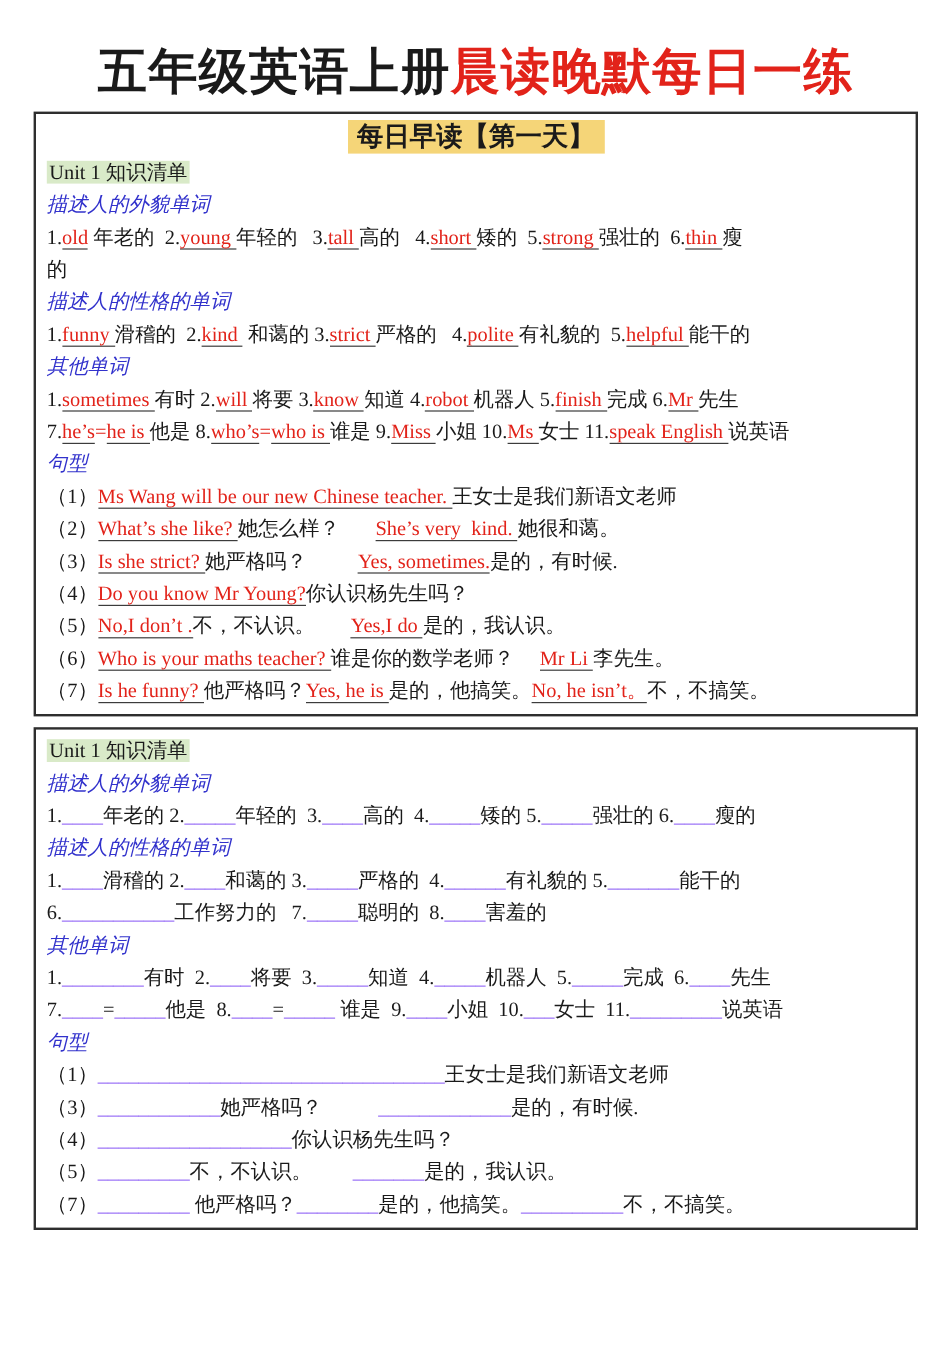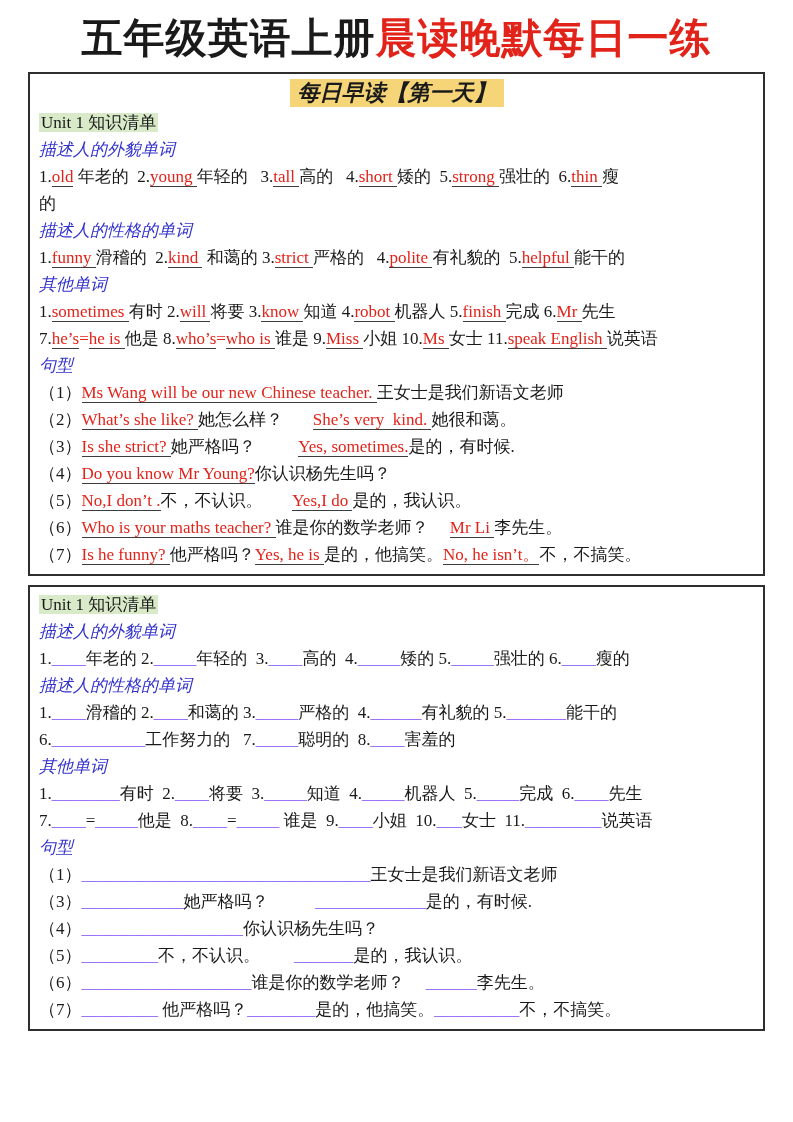--- a/index.html
+++ b/index.html
@@ -1,31 +1,31 @@
 <!DOCTYPE html>
 <html style="--red: #e2231a; --blue: #3232cc; --yellow: #f5d578; --green: #d9eac8;"><head>
 <meta charset="utf-8">
 <style>
   html,body{margin:0;padding:0;background:#ffffff;}
   body{
     width:793px;height:1122px;overflow:hidden;
     font-family:"Liberation Serif","DejaVu Serif",serif;
     color:#1a1a1a;
   }
-  .page{width:793px;height:1122px;box-sizing:border-box;padding-top:14px;}
+  .page{width:793px;height:1122px;box-sizing:border-box;padding-top:35px;}
   .main-title{
     text-align:center;font-size:41px;font-weight:bold;letter-spacing:1px;
     line-height:48px;margin:0 0 10px 0;white-space:nowrap;
   }
   .main-title .t-red{color:var(--red,#e2231a);}
   .box{
     width:737px;box-sizing:border-box;margin:0 auto 9px auto;
     border:2px solid #2e2e2e;padding:4px 9px 6px 9px;background:#fff;
   }
-  .sec-header{text-align:center;margin:1px 0 2px 0;font-style:italic;}
+  .sec-header{text-align:center;margin:1px 0 2px 0;}
   .sec-header .hl-yellow{
     display:inline-block;background:var(--yellow,#f5d578);
     font-size:22px;font-weight:bold;padding:1px 8px;line-height:26px;
   }
   .line{
     white-space:pre-wrap;word-break:break-all;
     font-size:17px;line-height:27px;min-height:27px;
   }
   .plain{color:#1a1a1a;}
   .blue{color:var(--blue,#3232cc);font-style:italic;}
@@ -76,17 +76,16 @@
         <div class="line"><span class="plain">1.</span><span class="blank">____</span><span class="plain">滑稽的 2.</span><span class="blank">____</span><span class="plain">和蔼的 3.</span><span class="blank">_____</span><span class="plain">严格的  4.</span><span class="blank">______</span><span class="plain">有礼貌的 5.</span><span class="blank">_______</span><span class="plain">能干的</span></div>
         <div class="line"><span class="plain">6.</span><span class="blank">___________</span><span class="plain">工作努力的   7.</span><span class="blank">_____</span><span class="plain">聪明的  8.</span><span class="blank">____</span><span class="plain">害羞的</span></div>
         <div class="line"><span class="blue">其他单词</span></div>
         <div class="line"><span class="plain">1.</span><span class="blank">________</span><span class="plain">有时  2.</span><span class="blank">____</span><span class="plain">将要  3.</span><span class="blank">_____</span><span class="plain">知道  4.</span><span class="blank">_____</span><span class="plain">机器人  5.</span><span class="blank">_____</span><span class="plain">完成  6.</span><span class="blank">____</span><span class="plain">先生</span></div>
         <div class="line"><span class="plain">7.</span><span class="blank">____</span><span class="plain">=</span><span class="blank">_____</span><span class="plain">他是  8.</span><span class="blank">____</span><span class="plain">=</span><span class="blank">_____</span><span class="plain"> 谁是  9.</span><span class="blank">____</span><span class="plain">小姐  10.</span><span class="blank">___</span><span class="plain">女士  11.</span><span class="blank">_________</span><span class="plain">说英语</span></div>
         <div class="line"><span class="blue">句型</span></div>
         <div class="line"><span class="plain">（1）</span><span class="blank">__________________________________</span><span class="plain">王女士是我们新语文老师</span></div>
         <div class="line"><span class="plain">（3）</span><span class="blank">____________</span><span class="plain">她严格吗？           </span><span class="blank">_____________</span><span class="plain">是的，有时候.</span></div>
         <div class="line"><span class="plain">（4）</span><span class="blank">___________________</span><span class="plain">你认识杨先生吗？</span></div>
         <div class="line"><span class="plain">（5）</span><span class="blank">_________</span><span class="plain">不，不认识。        </span><span class="blank">_______</span><span class="plain">是的，我认识。</span></div>
-        <div class="line"><span class="plain">（6）</span><span class="blank">____________________</span><span class="plain">谁是你的数学老师？     </span><span class="blank">______</span><span class="plain">李先生。</span></div>
         <div class="line"><span class="plain">（7）</span><span class="blank">_________</span><span class="plain"> 他严格吗？</span><span class="blank">________</span><span class="plain">是的，他搞笑。</span><span class="blank">__________</span><span class="plain">不，不搞笑。</span></div>
       </div>
   </div>
 </div>
 
 </body></html>

